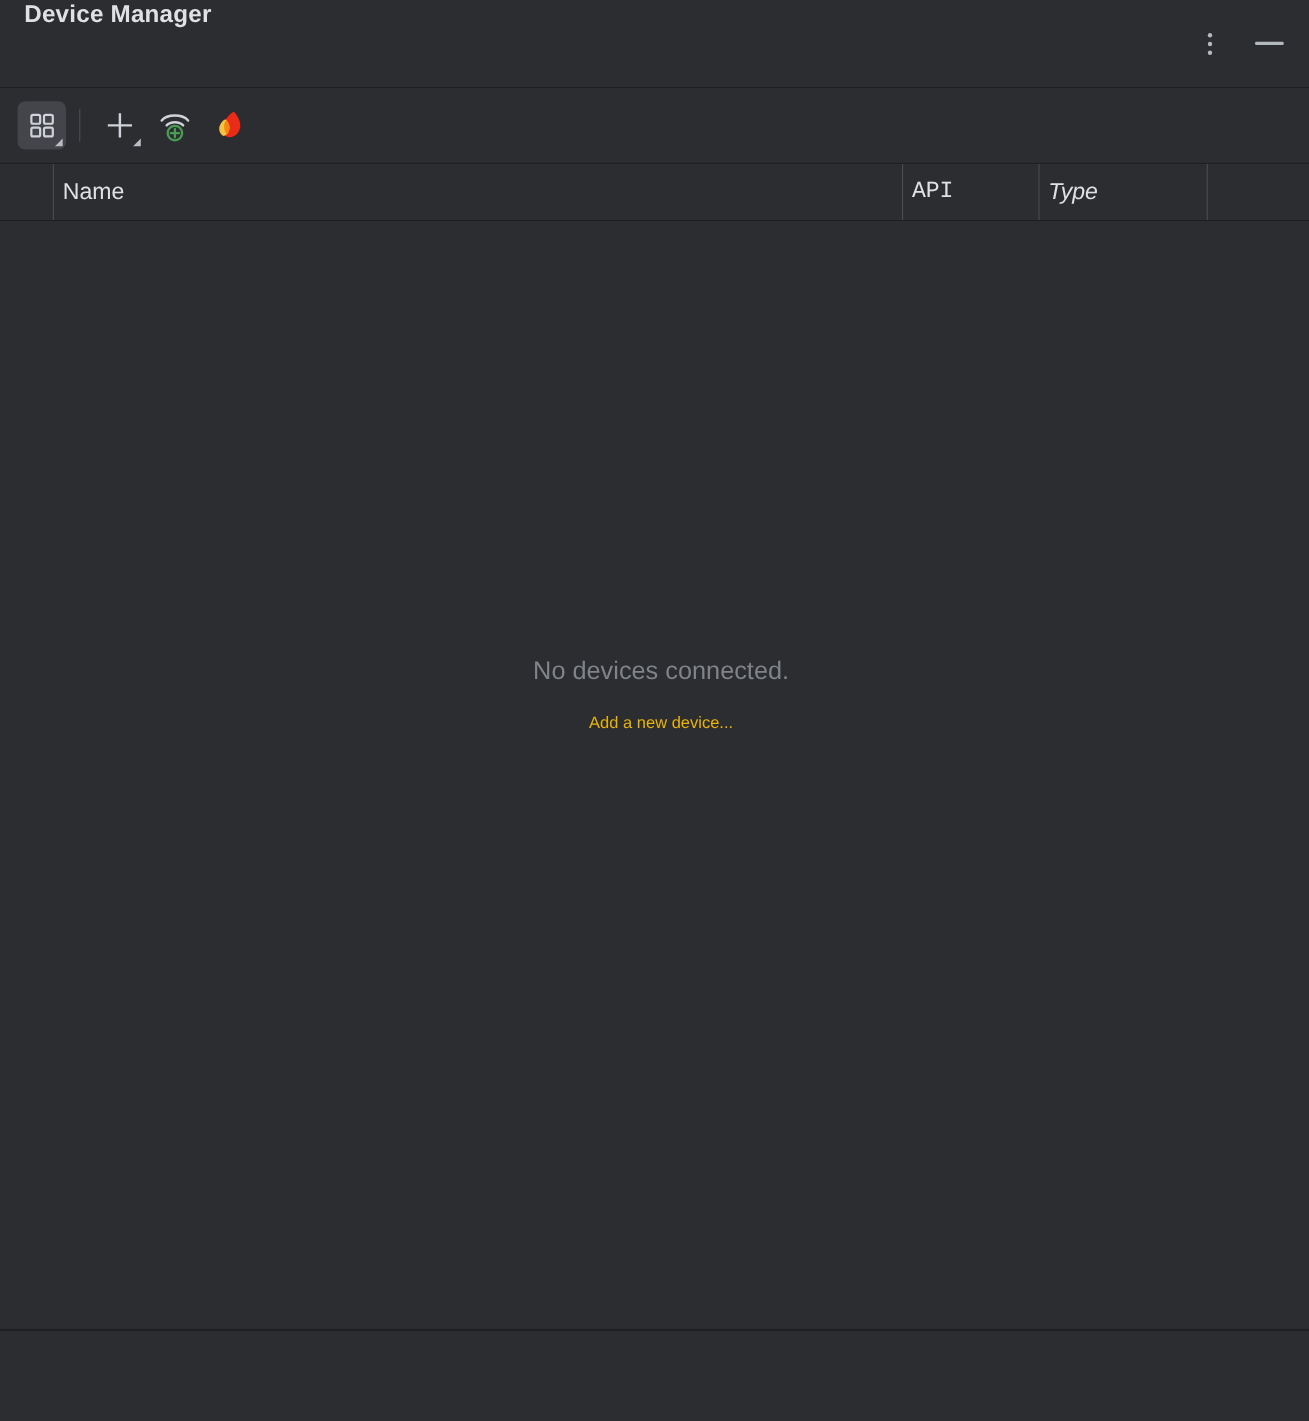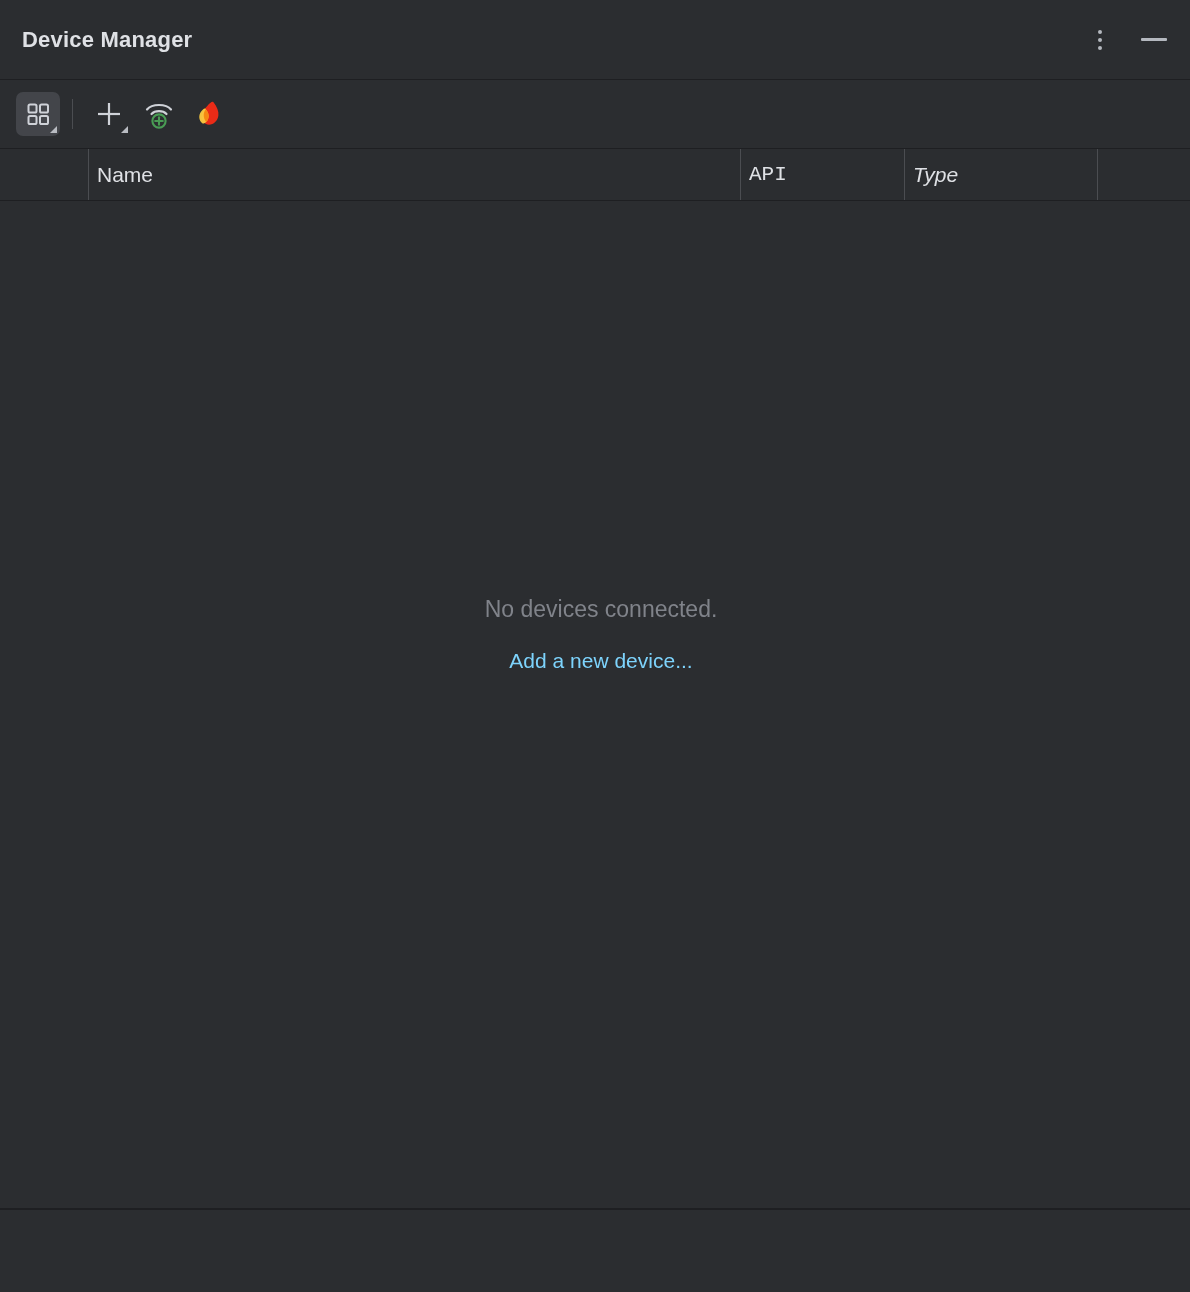--- a/index.html
+++ b/index.html
@@ -25,21 +25,20 @@
     flex-direction: column;
   }
 
   
   .titlebar {
     height: 80px;
     flex: 0 0 80px;
     background: #2b2d30;
     border-bottom: 1px solid #1e1f22;
     display: flex;
-    align-items: center;
     justify-content: space-between;
     padding: 0 22px 0 22px;
     box-sizing: border-box;
   }
   .window-title {
     font-size: 22px;
     font-weight: bold;
     color: #dfe1e5;
     letter-spacing: 0.2px;
     white-space: nowrap;
@@ -122,21 +121,20 @@
 
   
   .table-header {
     height: 52px;
     flex: 0 0 52px;
     background: #2b2d30;
     border-bottom: 1px solid #1e1f22;
     display: flex;
     align-items: stretch;
     box-sizing: border-box;
-    gap: 40px;
   }
   .th {
     display: flex;
     align-items: center;
     box-sizing: border-box;
     color: #dfe1e5;
     font-size: 21px;
     white-space: nowrap;
     overflow: hidden;
   }
@@ -165,22 +163,22 @@
     right: 0;
     text-align: center;
   }
   .empty-msg {
     font-size: 23px;
     color: #80838a;
     margin-bottom: 27px;
     line-height: 1.1;
   }
   .empty-link {
-    font-size: 21px;
-    color: #7dd3fc;
+    font-size: 15px;
+    color: #eab308;
     cursor: default;
     line-height: 1.1;
     display: inline-block;
   }
 
   
   .bottom-divider {
     height: 2px;
     flex: 0 0 2px;
     background: #1e1f22;

